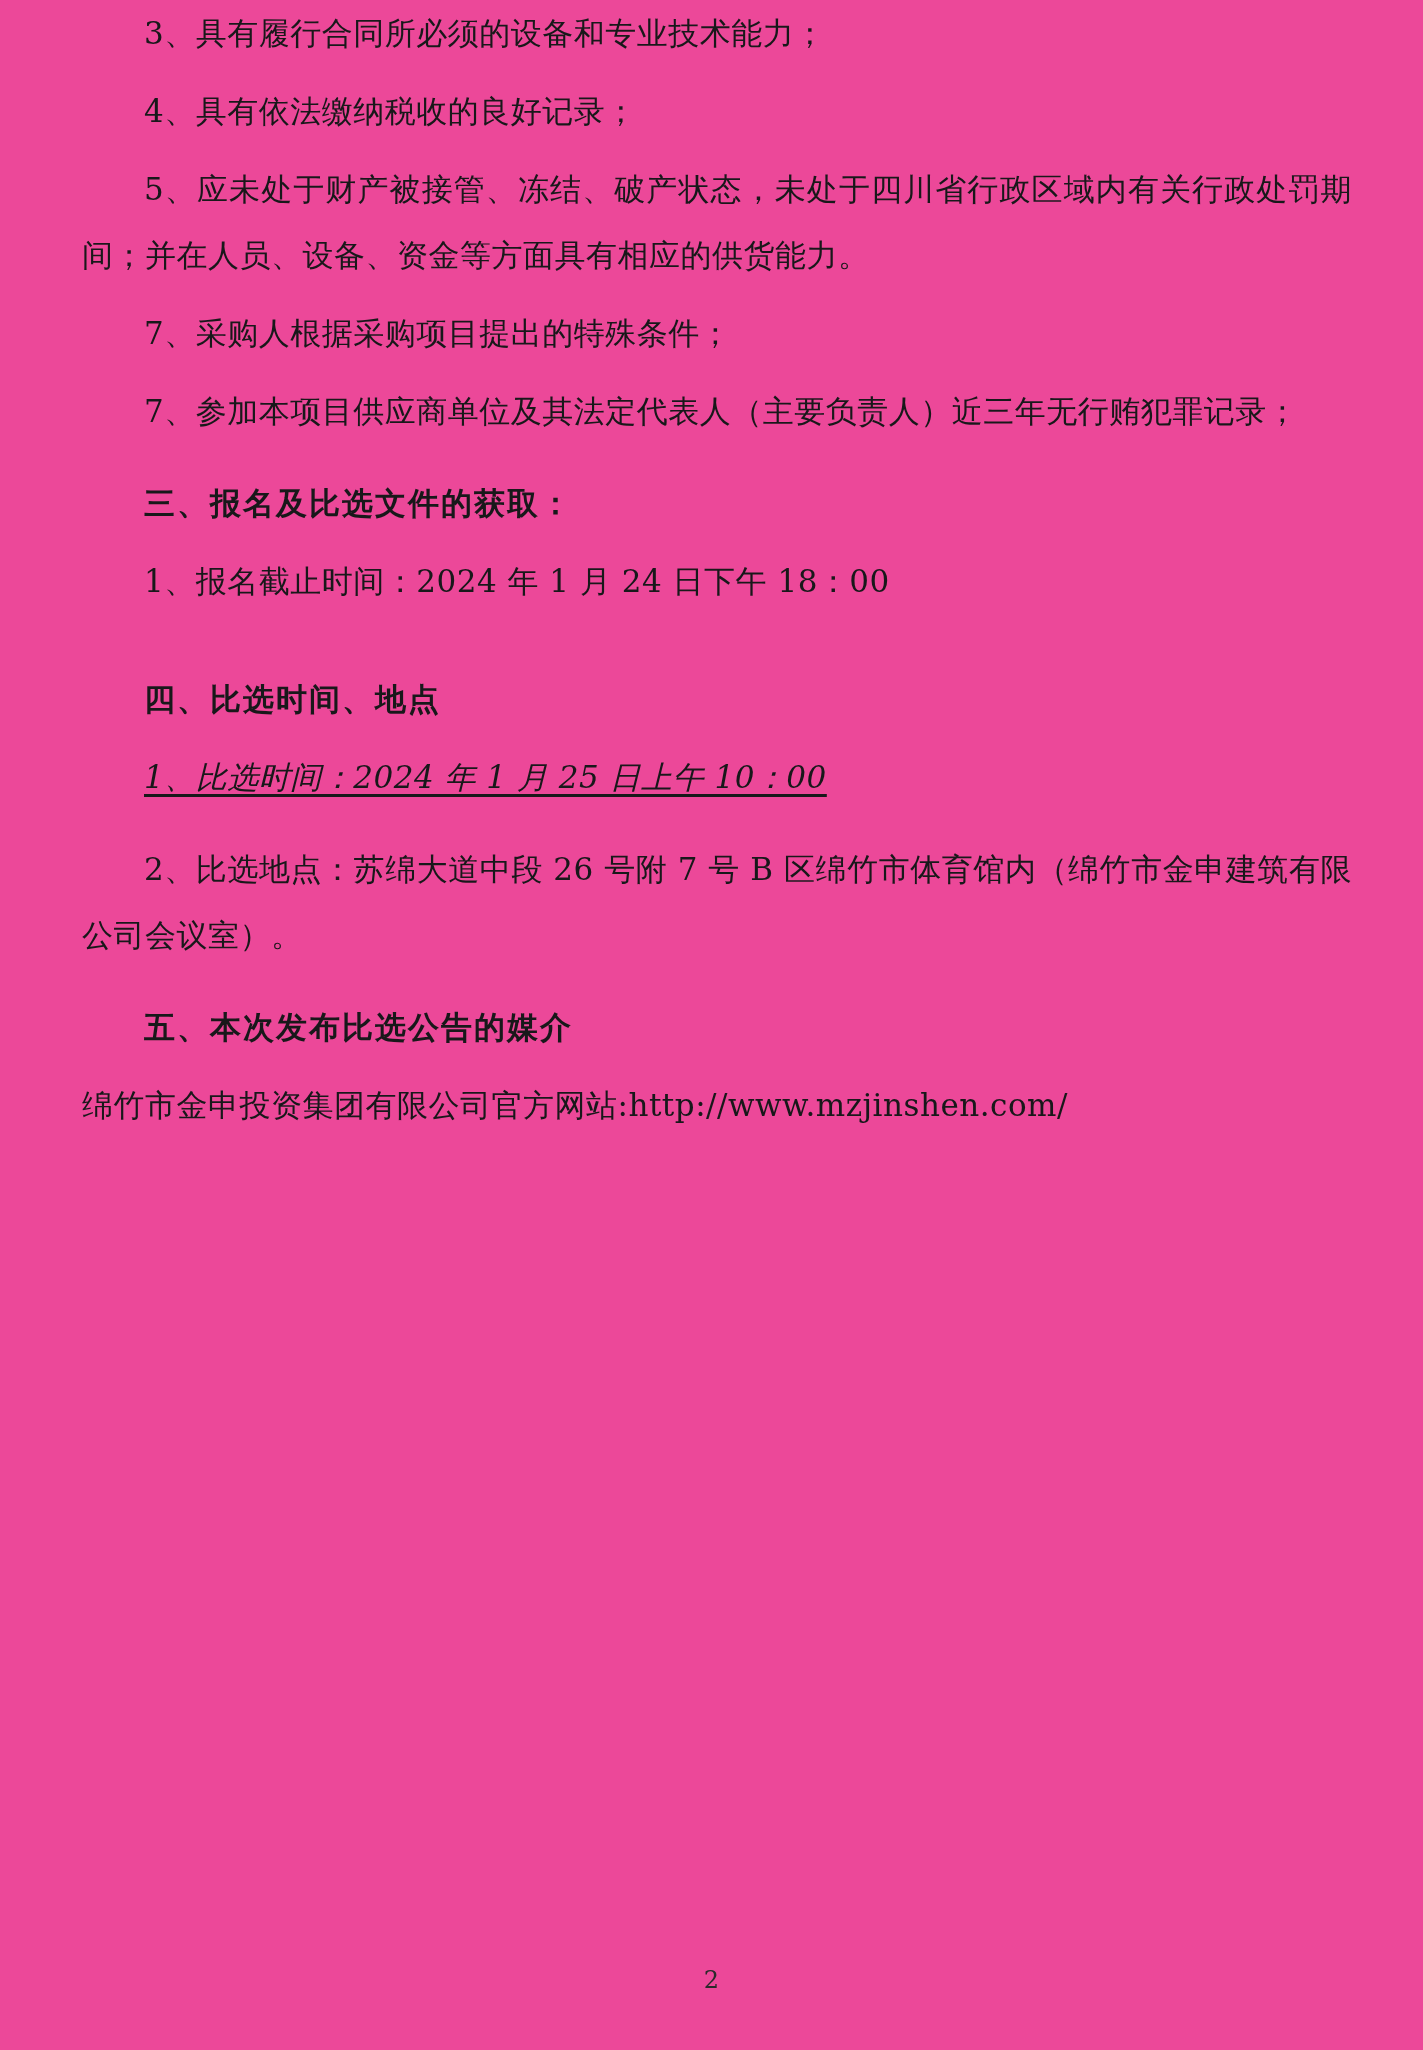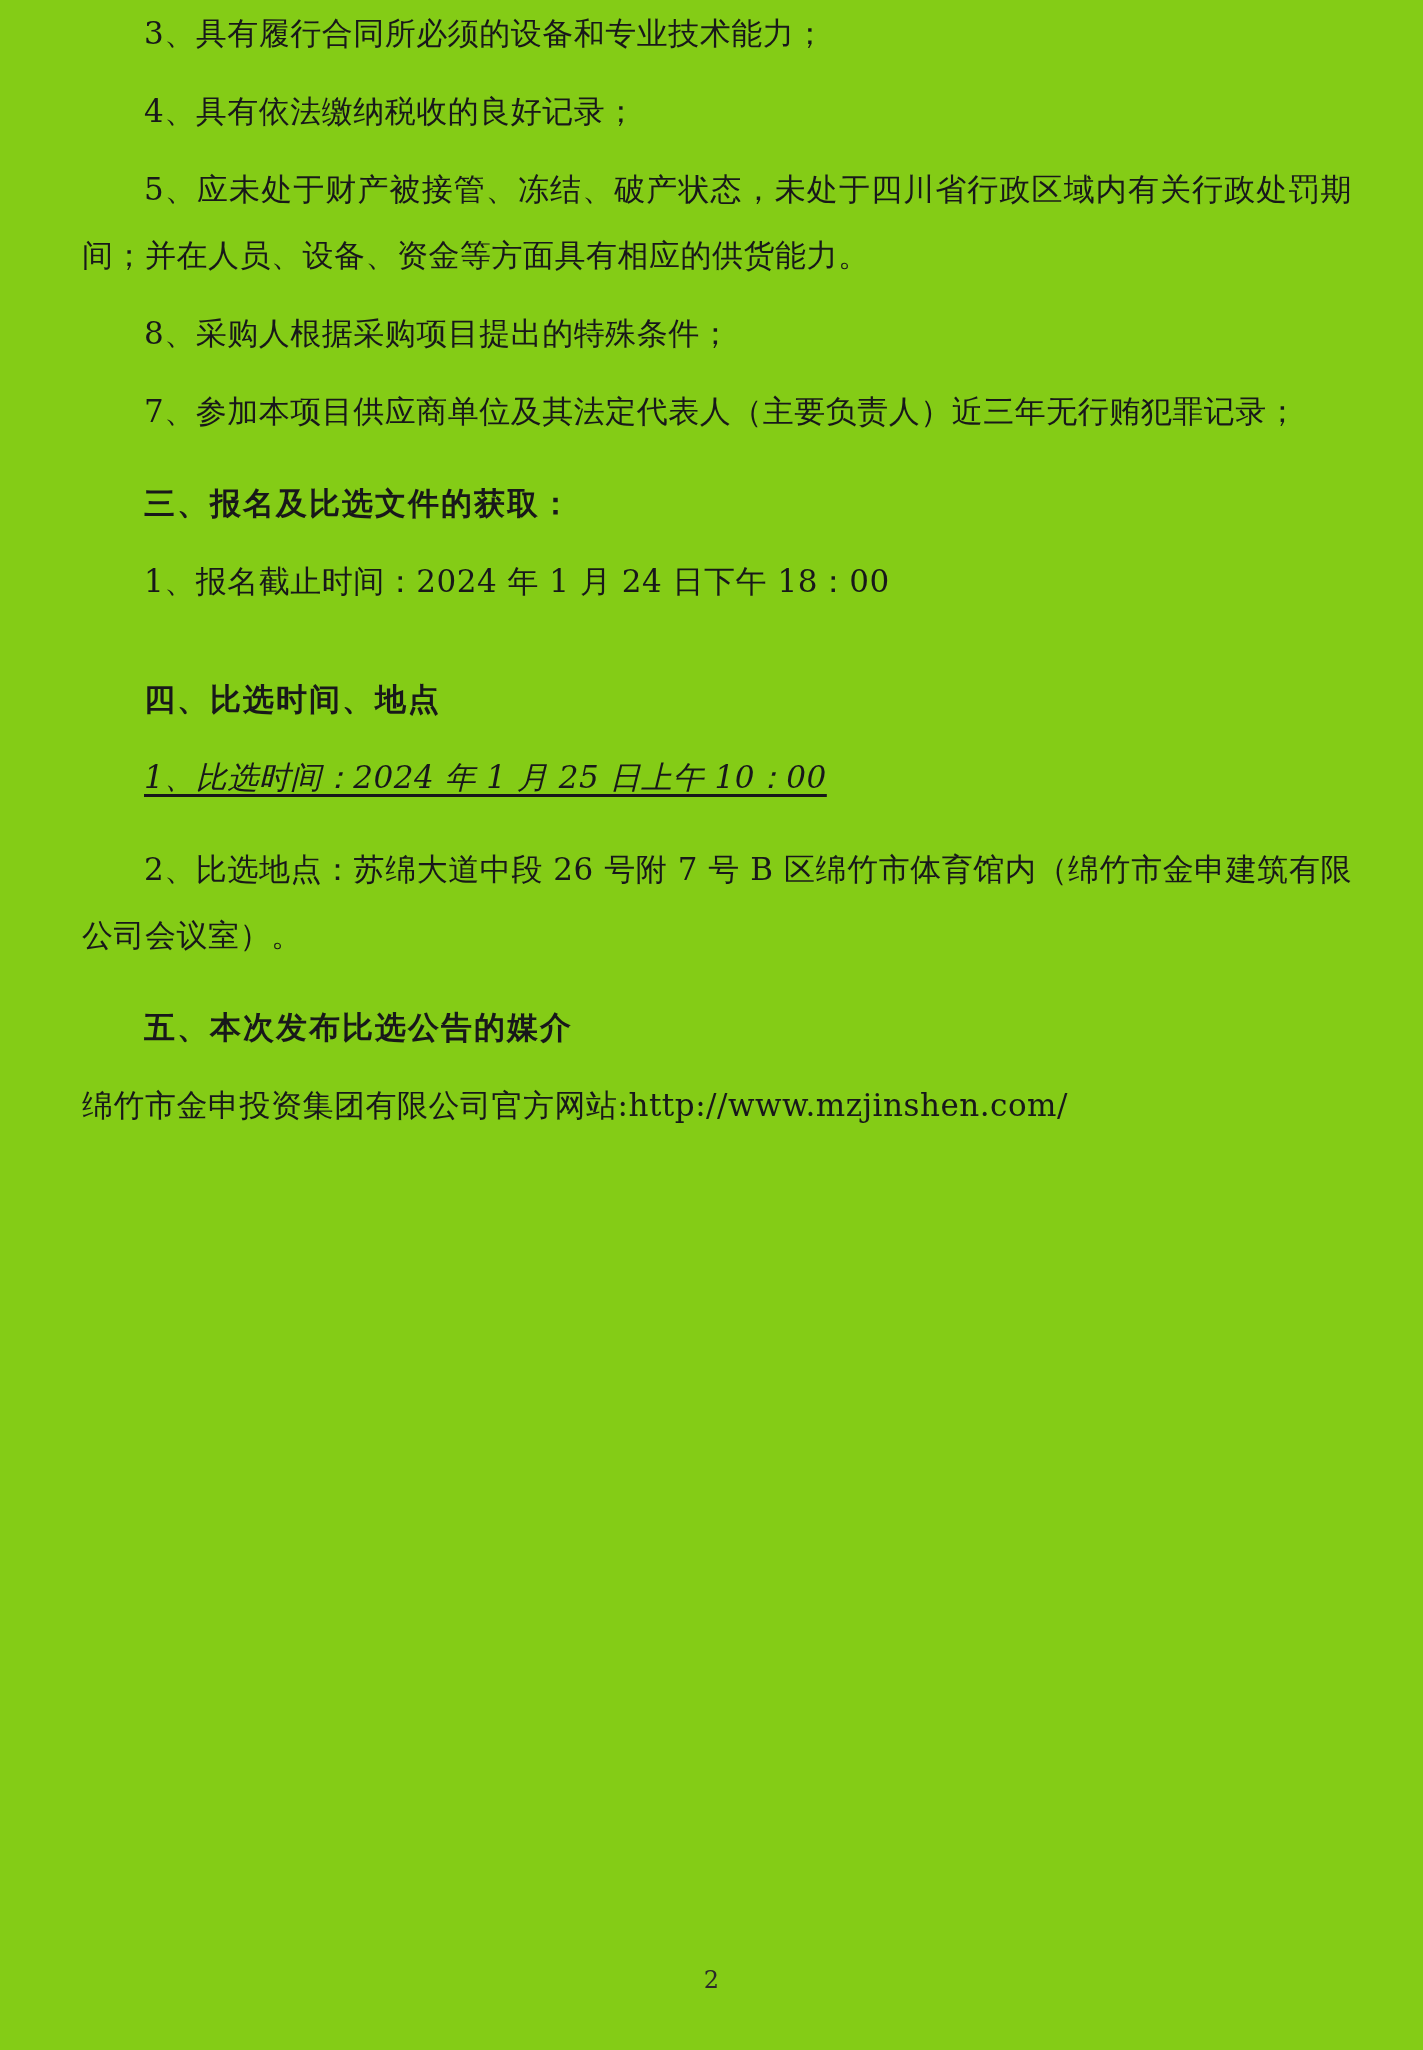--- a/index.html
+++ b/index.html
@@ -14,21 +14,21 @@
     color: #1b1b1b;
     position: relative;
     overflow: hidden;
   }
   .page {
     position: relative;
     width: 1423px;
     height: 2050px;
     box-sizing: border-box;
     padding: 0;
-    background: #84cc16;
+    background: #ec4899;
   }
   .content {
     position: absolute;
     left: 82px;
     top: 0;
     width: 1270px;
   }
   p {
     margin: 0;
     font-size: 31px;
@@ -80,21 +80,21 @@
 
     <p class="para">3、具有履行合同所必须的设备和专业技术能力；</p>
     <div class="spacer-sm"></div>
 
     <p class="para">4、具有依法缴纳税收的良好记录；</p>
     <div class="spacer-sm"></div>
 
     <p class="para">5、应未处于财产被接管、冻结、破产状态，未处于四川省行政区域内有关行政处罚期间；并在人员、设备、资金等方面具有相应的供货能力。</p>
     <div class="spacer-sm"></div>
 
-    <p class="para">8、采购人根据采购项目提出的特殊条件；</p>
+    <p class="para">7、采购人根据采购项目提出的特殊条件；</p>
     <div class="spacer-sm"></div>
 
     <p class="para">7、参加本项目供应商单位及其法定代表人（主要负责人）近三年无行贿犯罪记录；</p>
     <div class="spacer-md"></div>
 
     <p class="heading">三、报名及比选文件的获取：</p>
     <div class="spacer-sm"></div>
 
     <p class="para latin">1、报名截止时间：2024 年 1 月 24 日下午 18：00</p>
     <div class="spacer-sm"></div>

